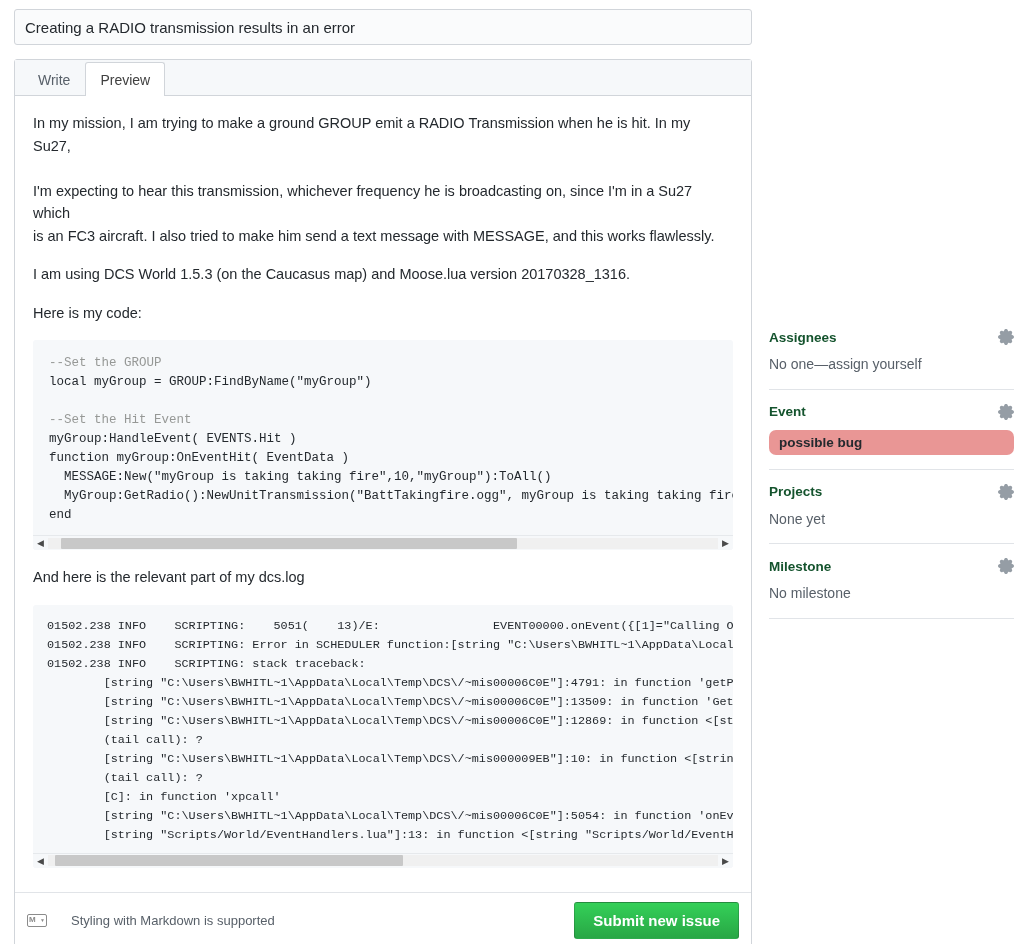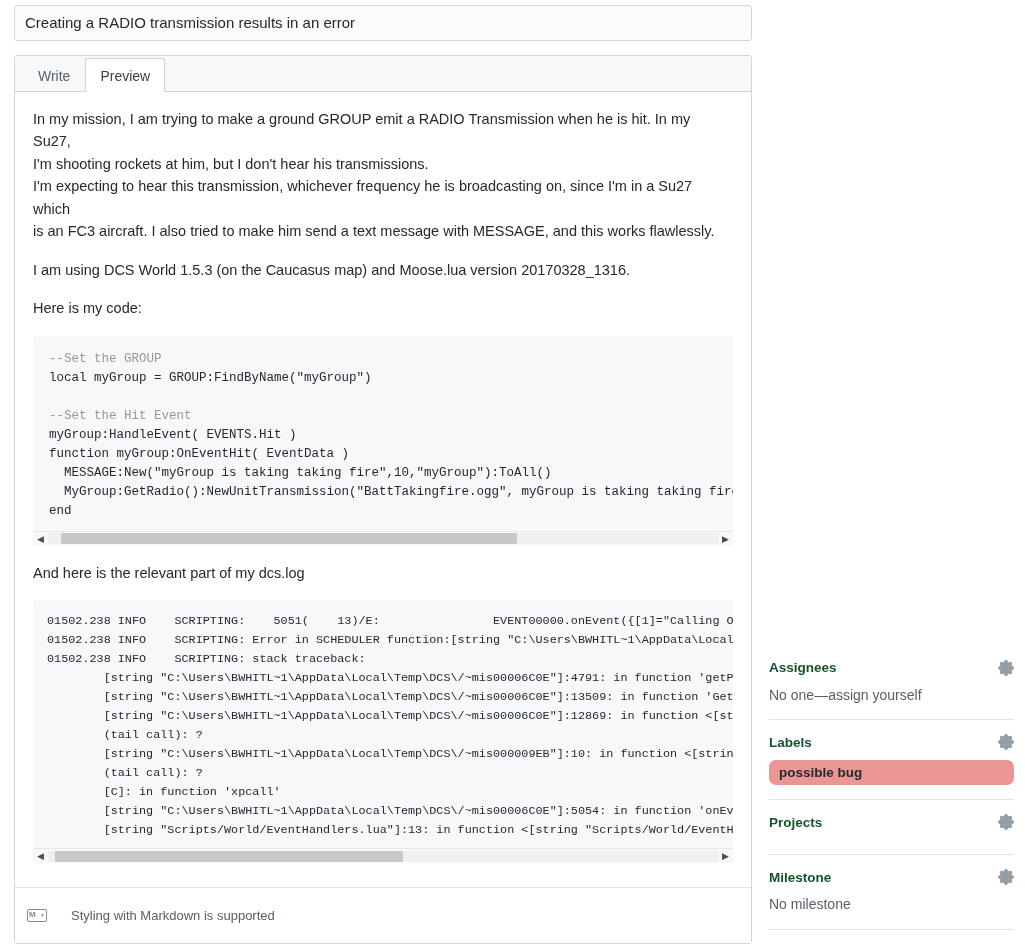--- a/index.html
+++ b/index.html
@@ -8,21 +8,21 @@
     width: 1025px; height: 944px;
     background: #ffffff;
     font-family: "Liberation Sans", sans-serif;
     font-size: 14px;
     color: #24292e;
   }
   .page {
     position: relative;
     width: 1025px; height: 944px;
     display: flex;
-    align-items: flex-end;
+    align-items: center;
   }
 
   
   .main-col {
     width: 765px;
     padding: 14px 10px 0 14px;
   }
 
   .title-input {
     width: 738px;
@@ -252,21 +252,21 @@
 
       <div class="tabs">
         <div class="tab">Write</div>
         <div class="tab active">Preview</div>
       </div>
 
       <div class="preview-body">
 
         <p>
           <span>In my mission, I am trying to make a ground GROUP emit a RADIO Transmission when he is hit. In my Su27,</span><br>
-          <span>I'm shooting rockets at him, but I don't hear his transmissions.</span><br>
+          <br>
           <span>I'm expecting to hear this transmission, whichever frequency he is broadcasting on, since I'm in a Su27 which</span><br>
           <span>is an FC3 aircraft. I also tried to make him send a text message with MESSAGE, and this works flawlessly.</span>
         </p>
 
         <p>I am using DCS World 1.5.3 (on the Caucasus map) and Moose.lua version 20170328_1316.</p>
 
         <p>Here is my code:</p>
 
         <div class="code-block">
           <div class="code-inner"><span class="cmt">--Set the GROUP</span>
@@ -311,57 +311,59 @@
           </div>
         </div>
 
       </div>
 
       <div class="composer-footer">
         <div class="md-hint">
           <span class="md-logo"></span>
           <span>Styling with Markdown is supported</span>
         </div>
+        <button class="btn-submit">Submit new issue</button>
       </div>
 
     </div>
   </div>
 
   <div class="sidebar">
 
     <div class="side-section">
       <div class="side-head">
         <span>Assignees</span>
         <svg class="gear" viewBox="0 0 16 16" fill="currentColor">
             <path d="M8 4.754a3.246 3.246 0 100 6.492 3.246 3.246 0 000-6.492zM5.754 8a2.246 2.246 0 114.492 0 2.246 2.246 0 01-4.492 0z"></path>
             <path d="M9.796 1.343c-.527-1.79-3.065-1.79-3.592 0l-.094.319a.873.873 0 01-1.255.52l-.292-.16c-1.64-.892-3.433.902-2.54 2.541l.159.292a.873.873 0 01-.52 1.255l-.319.094c-1.79.527-1.79 3.065 0 3.592l.319.094a.873.873 0 01.52 1.255l-.16.292c-.892 1.64.901 3.434 2.541 2.54l.292-.159a.873.873 0 011.255.52l.094.319c.527 1.79 3.065 1.79 3.592 0l.094-.319a.873.873 0 011.255-.52l.292.16c1.64.893 3.434-.902 2.54-2.541l-.159-.292a.873.873 0 01.52-1.255l.319-.094c1.79-.527 1.79-3.065 0-3.592l-.319-.094a.873.873 0 01-.52-1.255l.16-.292c.893-1.64-.902-3.433-2.541-2.54l-.292.159a.873.873 0 01-1.255-.52l-.094-.319z"></path>
           </svg>
       </div>
       <div class="side-empty">No one—assign yourself</div>
     </div>
 
     <div class="side-section">
       <div class="side-head">
-        <span>Labels</span>
+        <span>Event</span>
         <svg class="gear" viewBox="0 0 16 16" fill="currentColor">
             <path d="M8 4.754a3.246 3.246 0 100 6.492 3.246 3.246 0 000-6.492zM5.754 8a2.246 2.246 0 114.492 0 2.246 2.246 0 01-4.492 0z"></path>
             <path d="M9.796 1.343c-.527-1.79-3.065-1.79-3.592 0l-.094.319a.873.873 0 01-1.255.52l-.292-.16c-1.64-.892-3.433.902-2.54 2.541l.159.292a.873.873 0 01-.52 1.255l-.319.094c-1.79.527-1.79 3.065 0 3.592l.319.094a.873.873 0 01.52 1.255l-.16.292c-.892 1.64.901 3.434 2.541 2.54l.292-.159a.873.873 0 011.255.52l.094.319c.527 1.79 3.065 1.79 3.592 0l.094-.319a.873.873 0 011.255-.52l.292.16c1.64.893 3.434-.902 2.54-2.541l-.159-.292a.873.873 0 01.52-1.255l.319-.094c1.79-.527 1.79-3.065 0-3.592l-.319-.094a.873.873 0 01-.52-1.255l.16-.292c.893-1.64-.902-3.433-2.541-2.54l-.292.159a.873.873 0 01-1.255-.52l-.094-.319z"></path>
           </svg>
       </div>
       <span class="label-chip" style="background: rgb(233, 150, 149);">possible bug</span>
     </div>
 
     <div class="side-section">
       <div class="side-head">
         <span>Projects</span>
         <svg class="gear" viewBox="0 0 16 16" fill="currentColor">
             <path d="M8 4.754a3.246 3.246 0 100 6.492 3.246 3.246 0 000-6.492zM5.754 8a2.246 2.246 0 114.492 0 2.246 2.246 0 01-4.492 0z"></path>
             <path d="M9.796 1.343c-.527-1.79-3.065-1.79-3.592 0l-.094.319a.873.873 0 01-1.255.52l-.292-.16c-1.64-.892-3.433.902-2.54 2.541l.159.292a.873.873 0 01-.52 1.255l-.319.094c-1.79.527-1.79 3.065 0 3.592l.319.094a.873.873 0 01.52 1.255l-.16.292c-.892 1.64.901 3.434 2.541 2.54l.292-.159a.873.873 0 011.255.52l.094.319c.527 1.79 3.065 1.79 3.592 0l.094-.319a.873.873 0 011.255-.52l.292.16c1.64.893 3.434-.902 2.54-2.541l-.159-.292a.873.873 0 01.52-1.255l.319-.094c1.79-.527 1.79-3.065 0-3.592l-.319-.094a.873.873 0 01-.52-1.255l.16-.292c.893-1.64-.902-3.433-2.541-2.54l-.292.159a.873.873 0 01-1.255-.52l-.094-.319z"></path>
           </svg>
       </div>
+      <div class="side-empty">None yet</div>
     </div>
 
     <div class="side-section last">
       <div class="side-head">
         <span>Milestone</span>
         <svg class="gear" viewBox="0 0 16 16" fill="currentColor">
             <path d="M8 4.754a3.246 3.246 0 100 6.492 3.246 3.246 0 000-6.492zM5.754 8a2.246 2.246 0 114.492 0 2.246 2.246 0 01-4.492 0z"></path>
             <path d="M9.796 1.343c-.527-1.79-3.065-1.79-3.592 0l-.094.319a.873.873 0 01-1.255.52l-.292-.16c-1.64-.892-3.433.902-2.54 2.541l.159.292a.873.873 0 01-.52 1.255l-.319.094c-1.79.527-1.79 3.065 0 3.592l.319.094a.873.873 0 01.52 1.255l-.16.292c-.892 1.64.901 3.434 2.541 2.54l.292-.159a.873.873 0 011.255.52l.094.319c.527 1.79 3.065 1.79 3.592 0l.094-.319a.873.873 0 011.255-.52l.292.16c1.64.893 3.434-.902 2.54-2.541l-.159-.292a.873.873 0 01.52-1.255l.319-.094c1.79-.527 1.79-3.065 0-3.592l-.319-.094a.873.873 0 01-.52-1.255l.16-.292c.893-1.64-.902-3.433-2.541-2.54l-.292.159a.873.873 0 01-1.255-.52l-.094-.319z"></path>
           </svg>
       </div>

